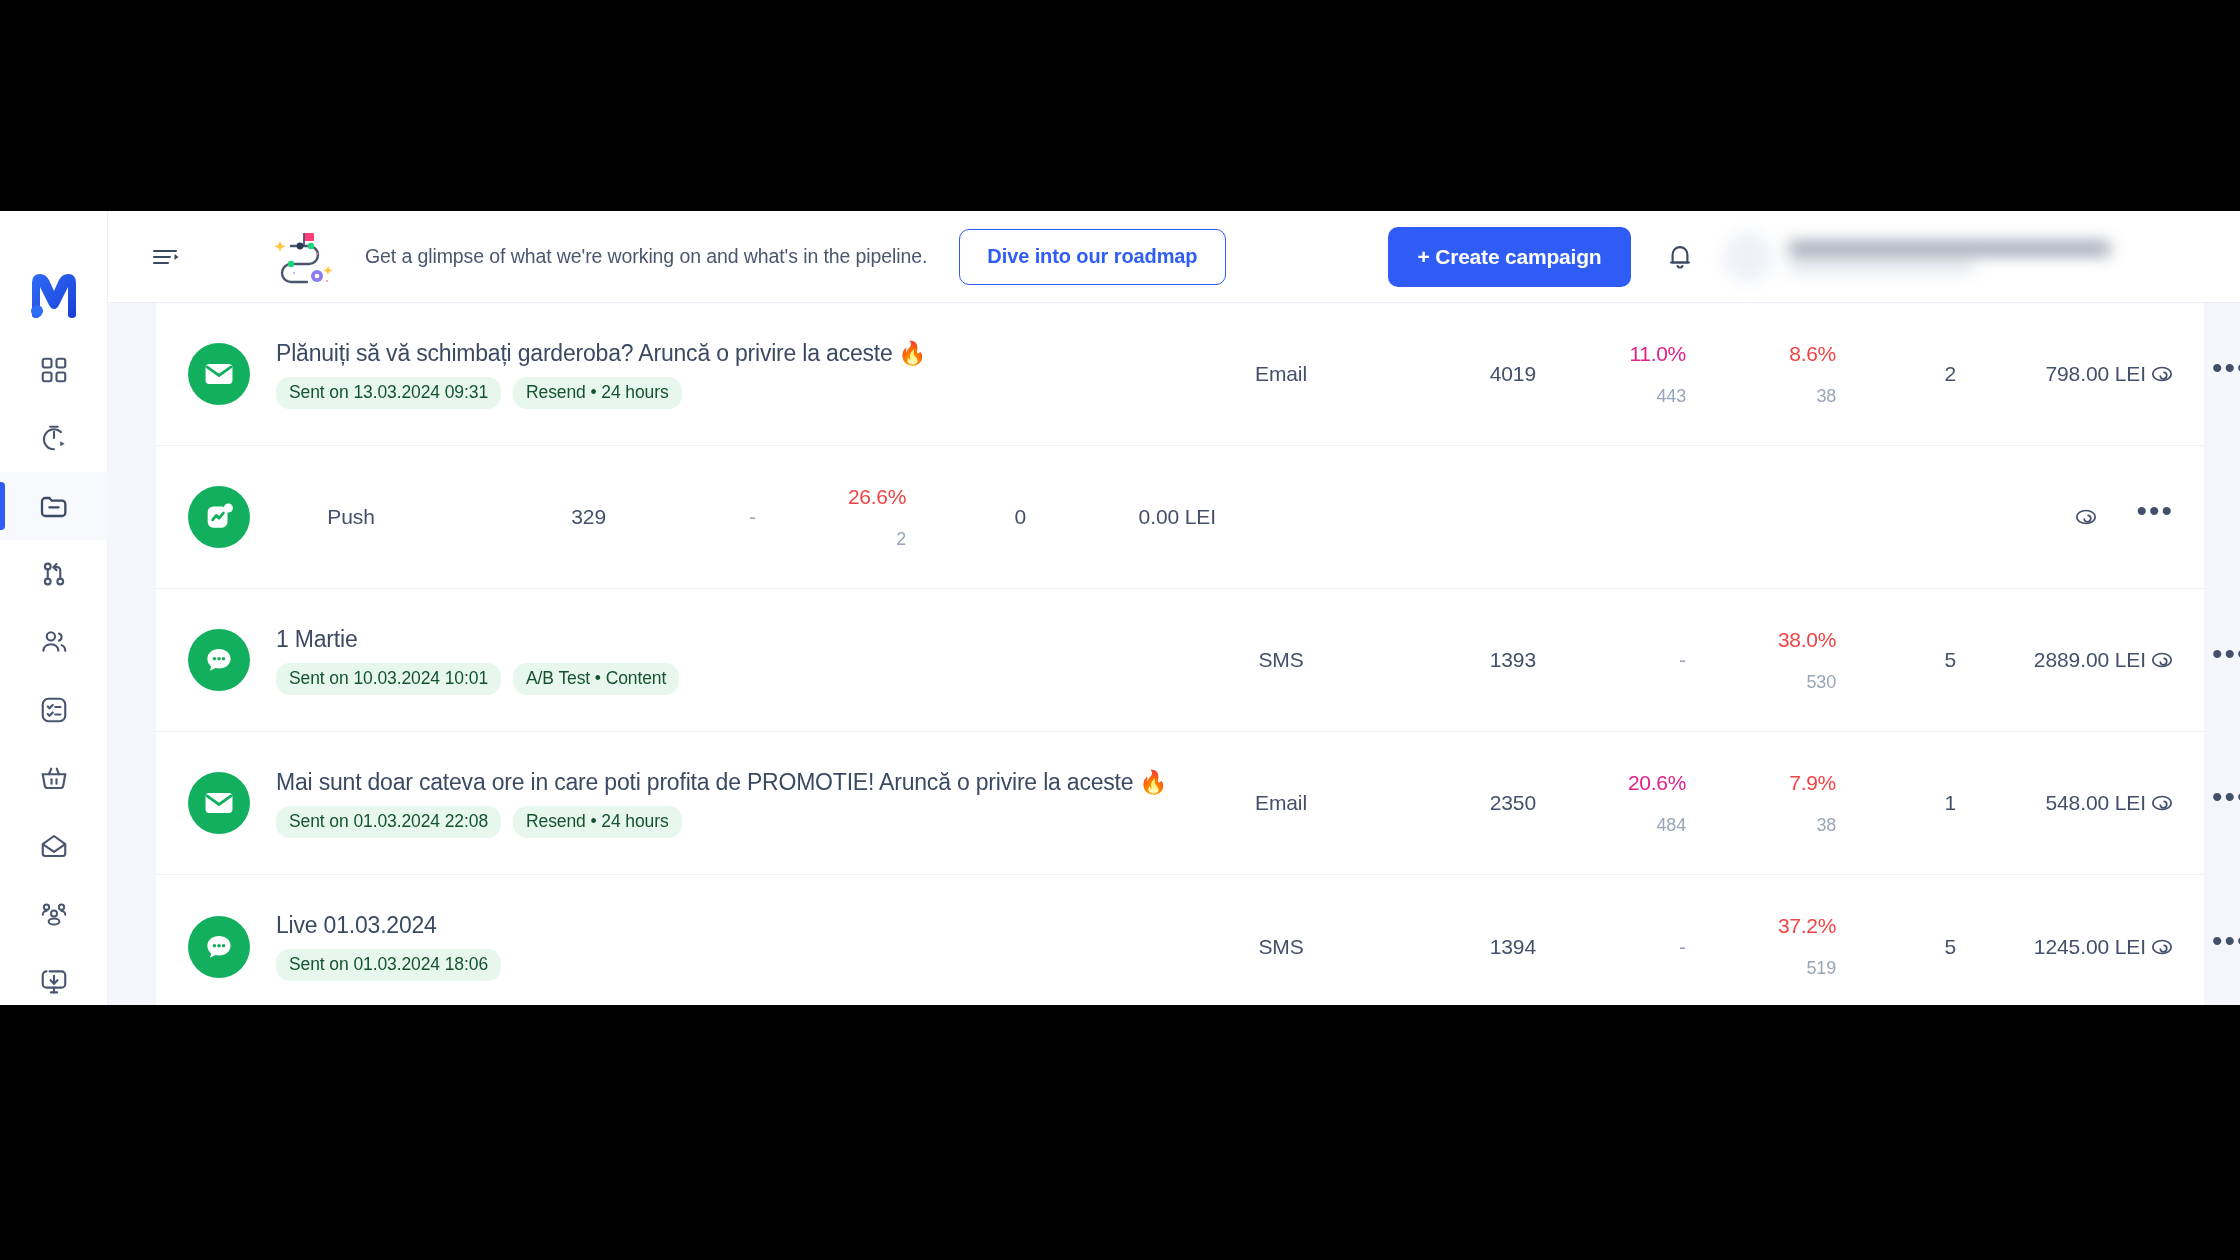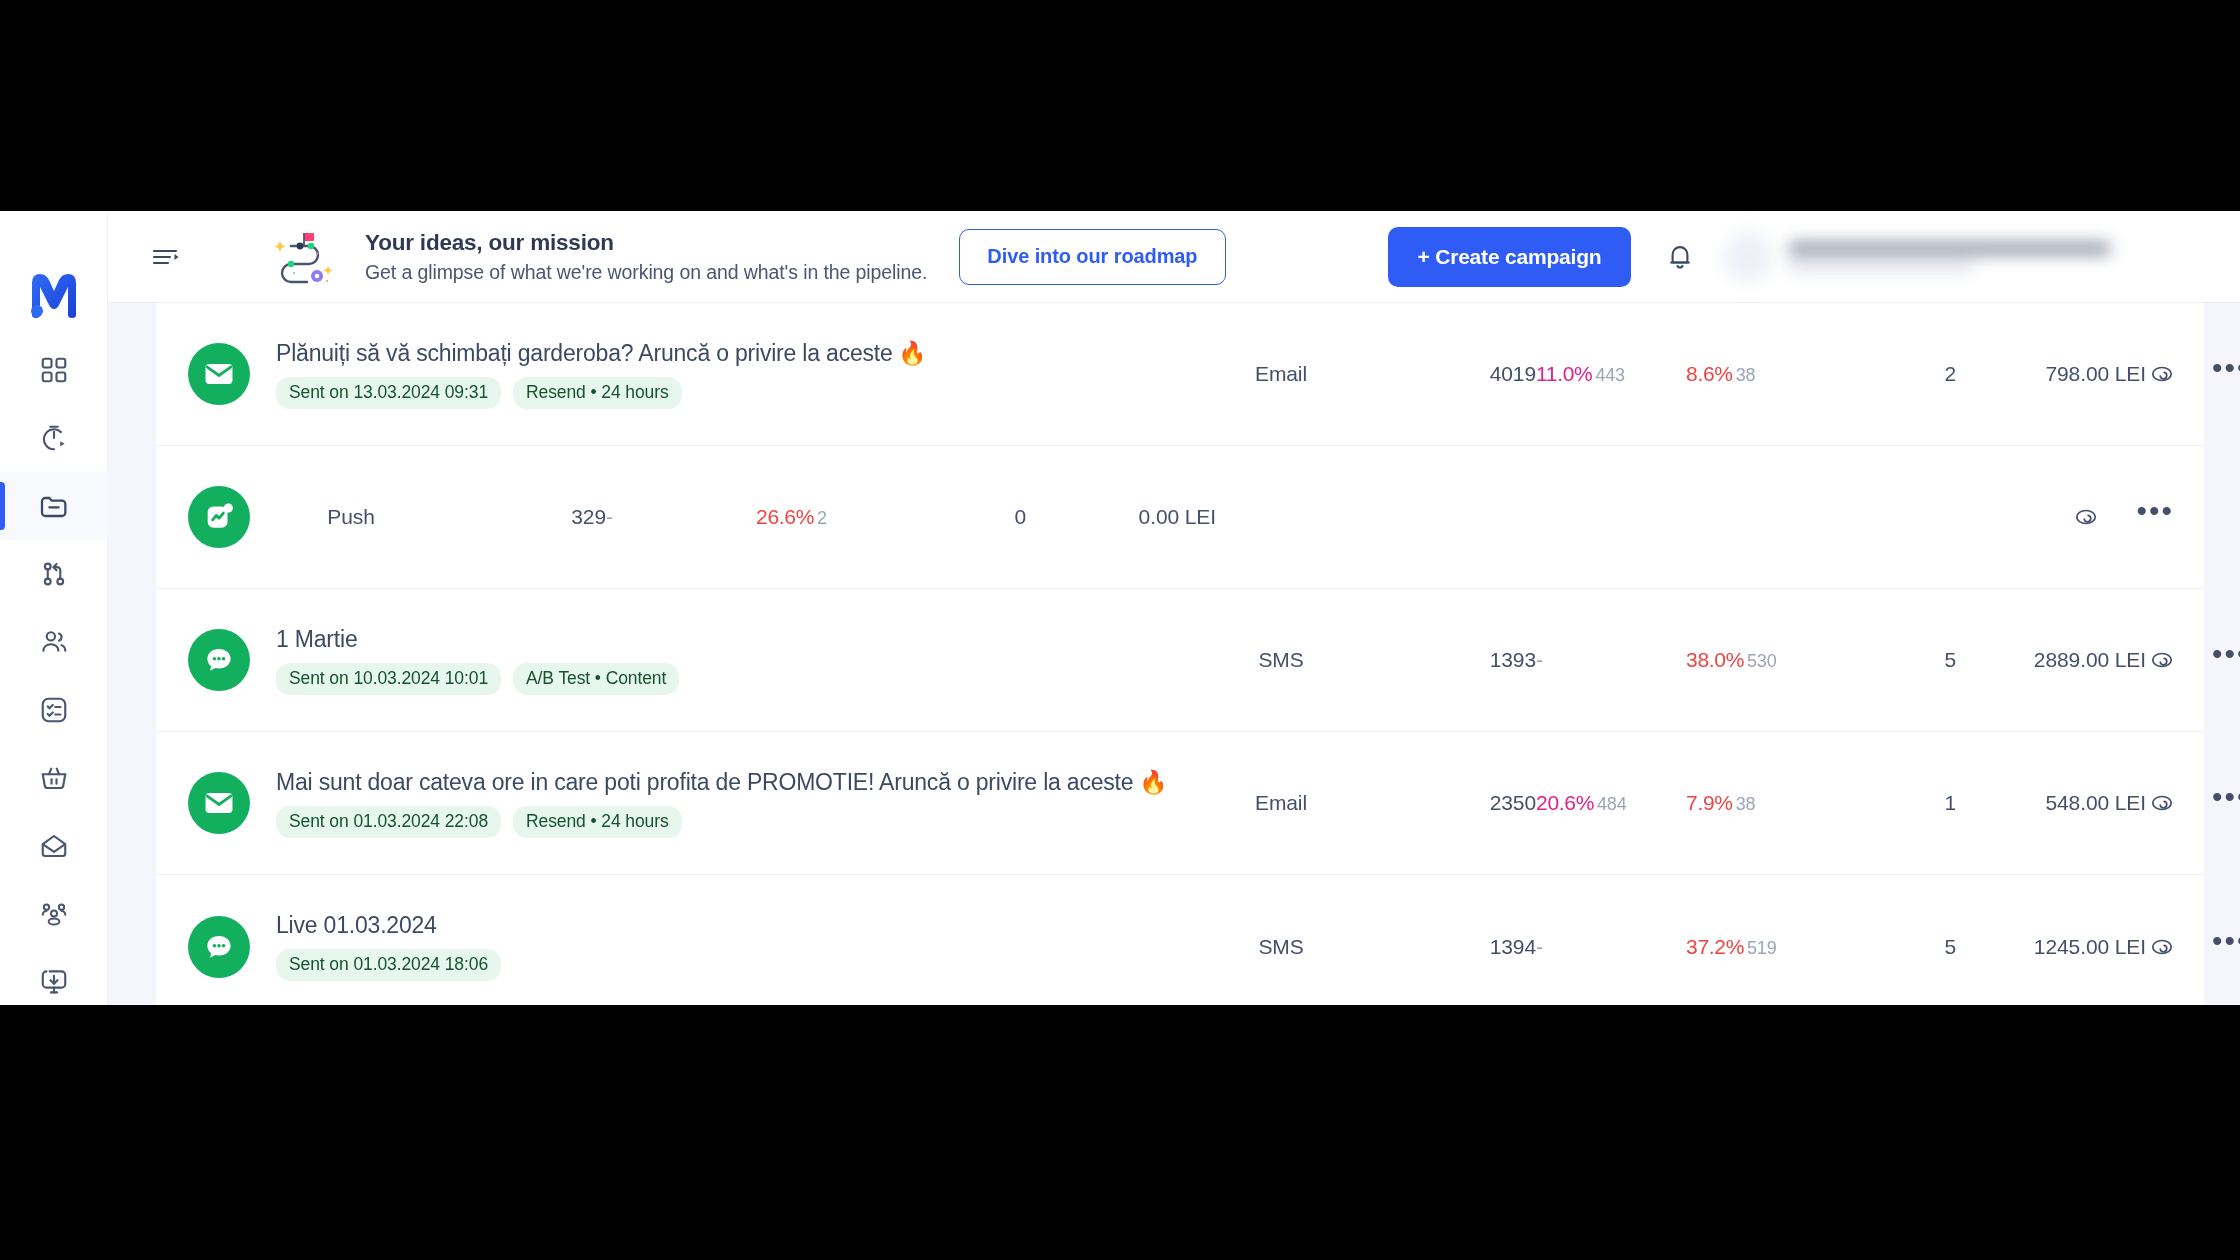--- a/index.html
+++ b/index.html
@@ -145,21 +145,21 @@
   .col-channel {
     flex: 0 0 150px; text-align: center;
     font-size: 21px; color: #44506b; letter-spacing: -0.1px;
   }
   .col-sent {
     flex: 0 0 180px; text-align: right;
     font-size: 21px; color: #44506b; letter-spacing: -0.1px;
   }
   .metric {
     flex: 0 0 150px; text-align: right;
-    display: flex; flex-direction: row; align-items: flex-end; gap: 3px;
+    display: flex; flex-direction: column; align-items: flex-end; gap: 20px;
   }
   .metric .pct { font-size: 21px; font-weight: 500; letter-spacing: -0.3px; }
   .metric .abs { font-size: 18px; color: #9aa5b9; letter-spacing: -0.2px; }
   .metric.open .pct { color: #e0218a; }
   .metric.click .pct { color: #ef4444; }
   .metric .dash { font-size: 21px; color: #9aa5b9; }
   .col-orders {
     flex: 0 0 120px; text-align: right;
     font-size: 21px; color: #44506b; letter-spacing: -0.1px;
   }
@@ -316,21 +316,20 @@
         <circle cx="22" cy="38" r="3.2" fill="#1fd47d"></circle>
         <circle cx="48" cy="50" r="6" fill="#8b7cf0"></circle>
         <circle cx="48" cy="50" r="2.3" fill="#fff"></circle>
         <path d="M11 15 l1.6 3.8 3.8 1.6 -3.8 1.6 -1.6 3.8 -1.6-3.8 -3.8-1.6 3.8-1.6z" fill="#ffc63d"></path>
         <path d="M59 40 l1.3 3.1 3.1 1.3 -3.1 1.3 -1.3 3.1 -1.3-3.1 -3.1-1.3 3.1-1.3z" fill="#ffc63d"></path>
         <circle cx="48" cy="28" r="1.1" fill="#ff8aa8"></circle>
         <circle cx="25" cy="47" r="1.1" fill="#9fb0ff"></circle>
         <circle cx="58" cy="55" r="1.1" fill="#ff8aa8"></circle>
       </svg>
       <div class="banner-text-block">
-        <div id="banner-title">Your ideas, our mission</div>
         <div id="banner-sub">Get a glimpse of what we're working on and what's in the pipeline.</div>
       </div>
     </div>
 
     <button id="roadmap-btn">Dive into our roadmap</button>
 
     <button id="create-btn">+ Create campaign</button>
 
     <div id="bell-btn">
       <svg width="30" height="32" viewBox="0 0 24 26" fill="none" stroke="#3b4a63" stroke-width="1.7" stroke-linecap="round">

